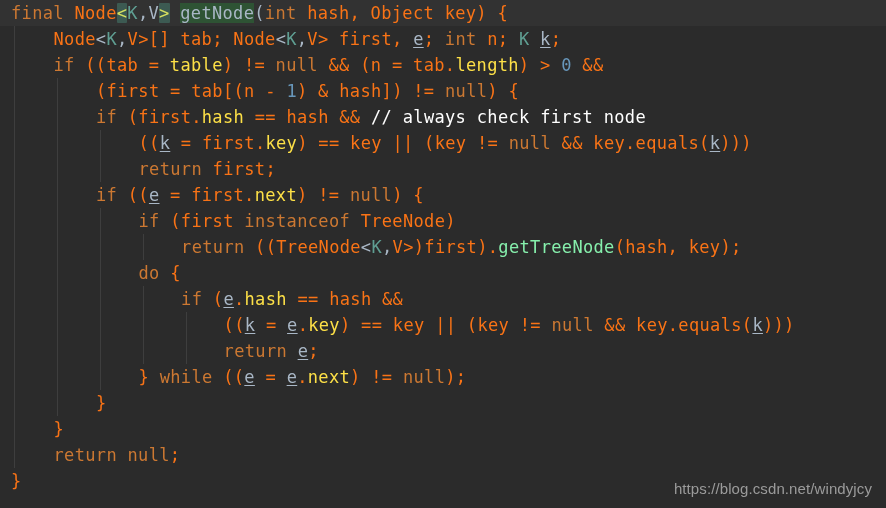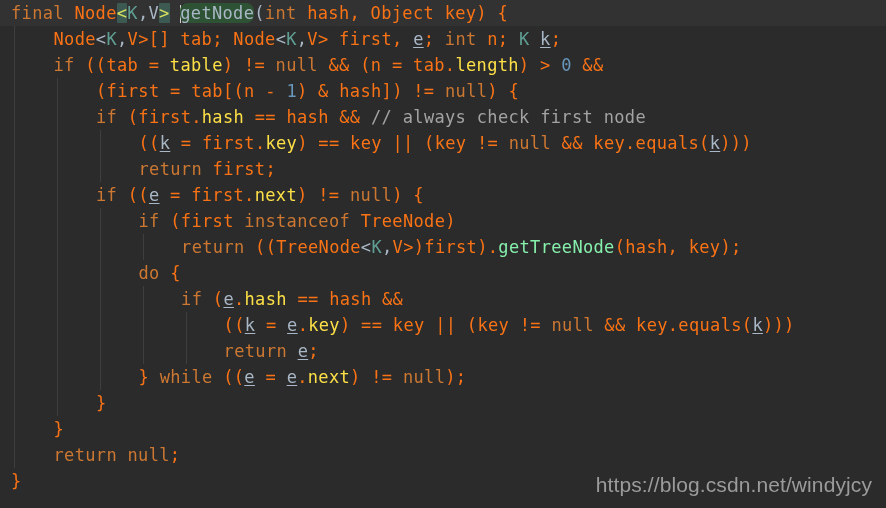--- a/index.html
+++ b/index.html
@@ -54,46 +54,46 @@
   }
   .line.caret-row {
     background: #323232;
   }
 
   
   .kw   { color: #cc7832; margin-top: 46px; }
   .id   { color: #f97316; }
   .fld  { color: #fde047; }
   .num  { color: #6897bb; }
-  .cmt  { color: #a3a3a3; margin-top: 40px; }
+  .cmt  { color: #ffffff; margin-top: 40px; }
   .mth  { color: #86efac; }
   .tp   { color: #5f9e92; }
   .tpv  { color: #a9b7c6; }
   .op   { color: #a9b7c6; }
   .und  { text-decoration: underline; text-underline-offset: 2px; }
 
   
   .brk  { background: #3c5a52; color: #d6e160; border-radius: 1px; }
-  .hit  { background: #2e5334; border-radius: 8px; }
+  .hit  { background: #2e5334; }
 
   .caret {
     display: inline-block;
     width: 0;
     border-left: 1px solid #d4d4d4;
     height: 18px;
     margin: 0 -1px 0 0;
     vertical-align: -4px;
   }
 
   #watermark {
     position: absolute;
     right: 14px;
     bottom: 11px;
     font-family: "Liberation Sans", "DejaVu Sans", sans-serif;
-    font-size: 21px;
+    font-size: 15px;
     color: #9b9b9b;
     letter-spacing: .1px;
   }
 </style>
 </head>
 <body>
 
 <div id="editor">
 
   <div class="guides">

